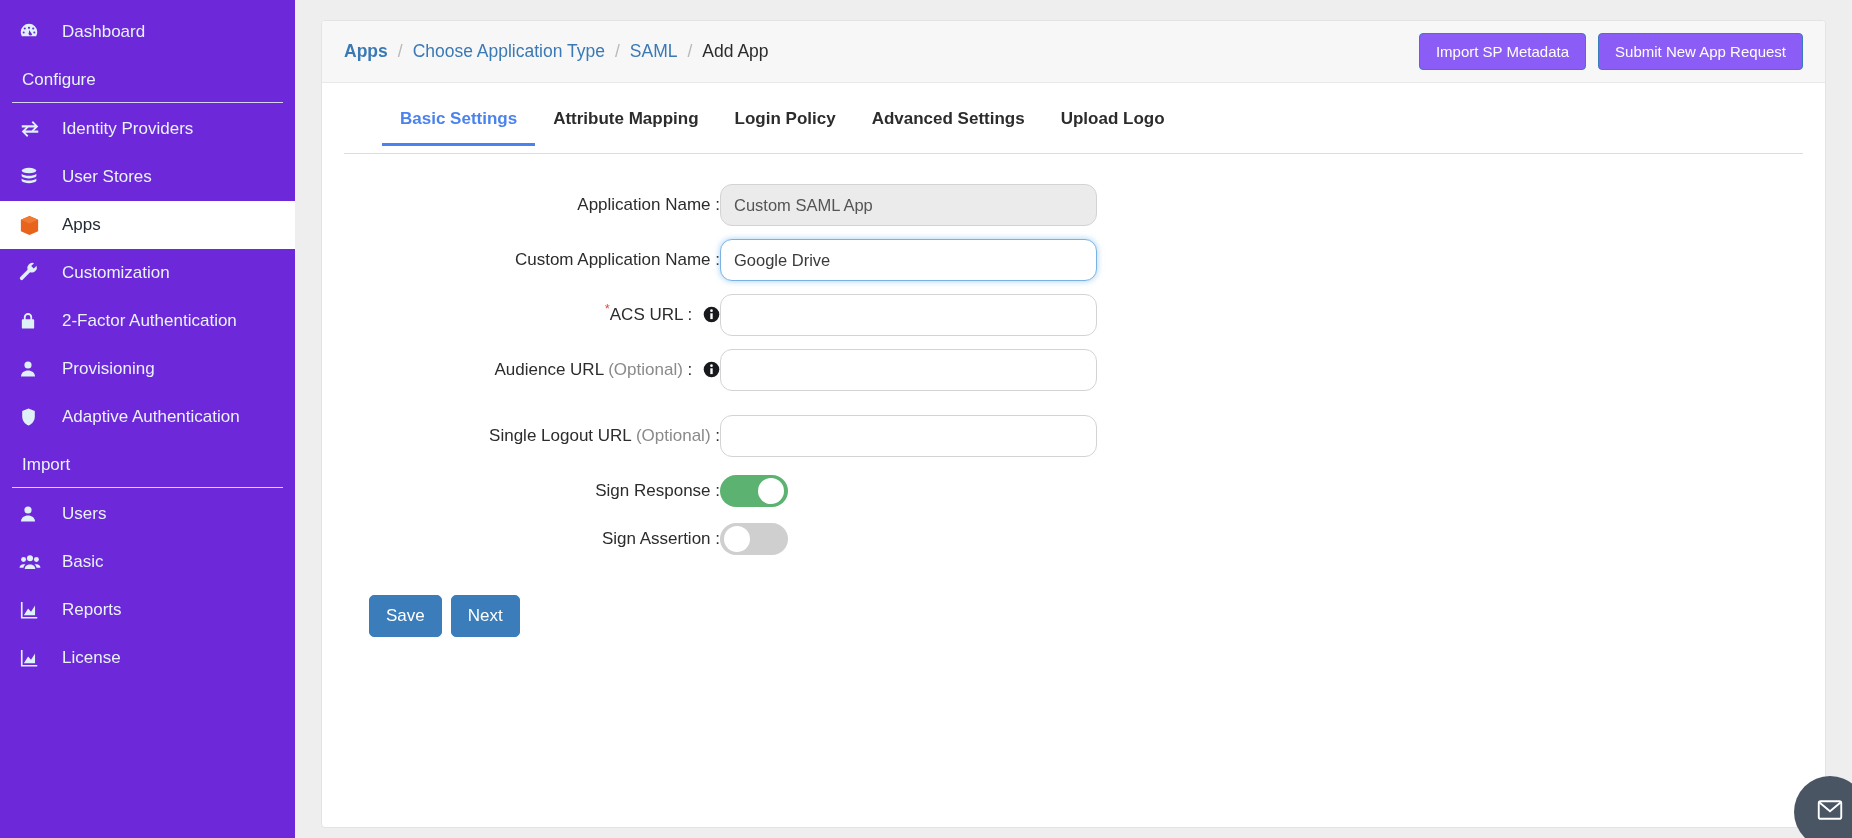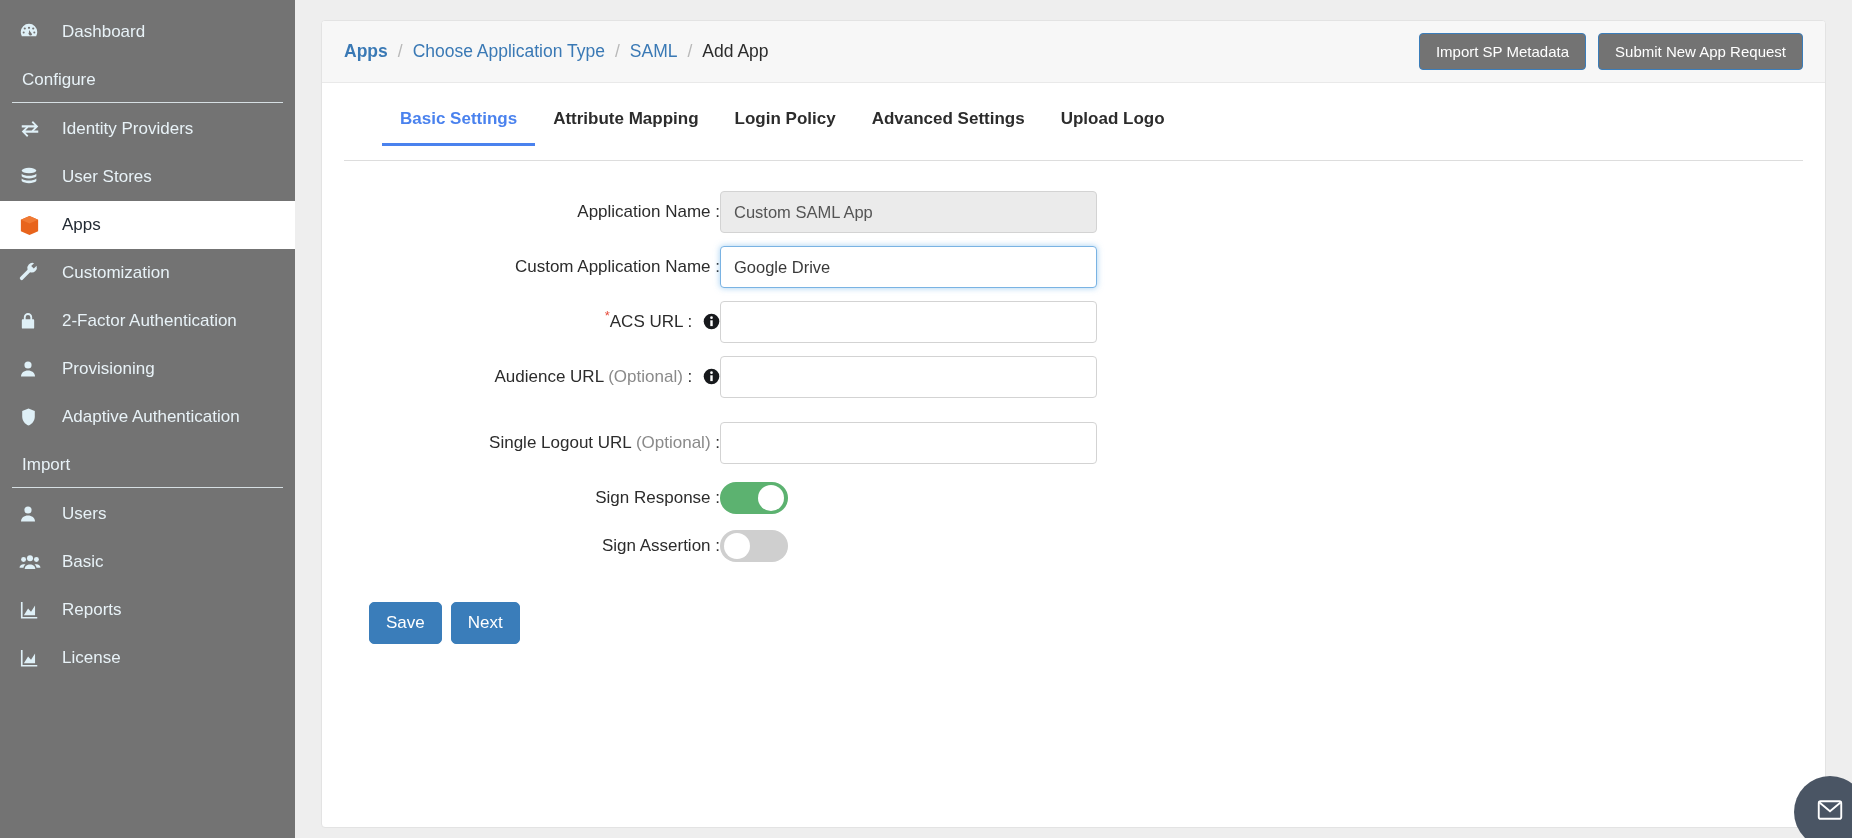--- a/index.html
+++ b/index.html
@@ -13,21 +13,21 @@
   #app {
     position: relative;
     width: 1852px; height: 838px;
     background: #ffffff;
   }
 
   
   .sidebar {
     position: absolute; left: 0; top: 0;
     width: 295px; height: 838px;
-    background: #737373;
+    background: #6d28d9;
     overflow: hidden;
   }
   .nav-item {
     display: flex; align-items: center;
     height: 48px;
     padding-left: 18px;
     color: #e8f2f7;
     font-size: 17px;
     cursor: pointer;
     white-space: nowrap;
@@ -79,35 +79,35 @@
     justify-content: space-between;
   }
   .breadcrumb { display: flex; align-items: center; font-size: 17.5px; }
   .crumb { color: #3a79b5; cursor: pointer; }
   .crumb.bold { font-weight: bold; }
   .crumb.current { color: #2c2c2c; cursor: default; }
   .crumb-sep { color: #b9b9b9; margin: 0 10px; }
 
   .top-actions { display: flex; gap: 12px; }
   .btn-blue {
-    background: #737373;
+    background: #8b5cf6;
     color: #ffffff;
     border: 1px solid #3a7dba;
     border-radius: 4px;
     font-size: 15px;
     padding: 9px 16px;
     cursor: pointer;
     font-family: "Liberation Sans", sans-serif;
     white-space: nowrap;
   }
 
   .tabs {
     display: flex;
     align-items: flex-end;
-    padding: 26px 0 15px 38px;
+    padding: 26px 0 8px 38px;
     border-bottom: 1px solid #dddddd;
     margin: 0 22px 0 22px;
   }
   .tab {
     font-size: 17px;
     font-weight: bold;
     color: #2c2c2c;
     padding: 0 18px 14px 18px;
     cursor: pointer;
     border-bottom: 3px solid transparent;
@@ -135,21 +135,21 @@
   .optional { color: #8a8a8a; }
   .info-icon {
     display: inline-flex;
     vertical-align: -3px;
     margin-left: 6px;
   }
   .field {
     width: 377px;
     height: 42px;
     border: 1px solid #d3d3d3;
-    border-radius: 4px;
+    border-radius: 12px;
     background: #ffffff;
     font-size: 16.5px;
     color: #3a3a3a;
     padding: 0 13px;
     outline: none;
     font-family: "Liberation Sans", sans-serif;
   }
   .field.disabled { background: #ebebeb; color: #555; }
   .field.focused {
     border-color: #7ab3e3;

